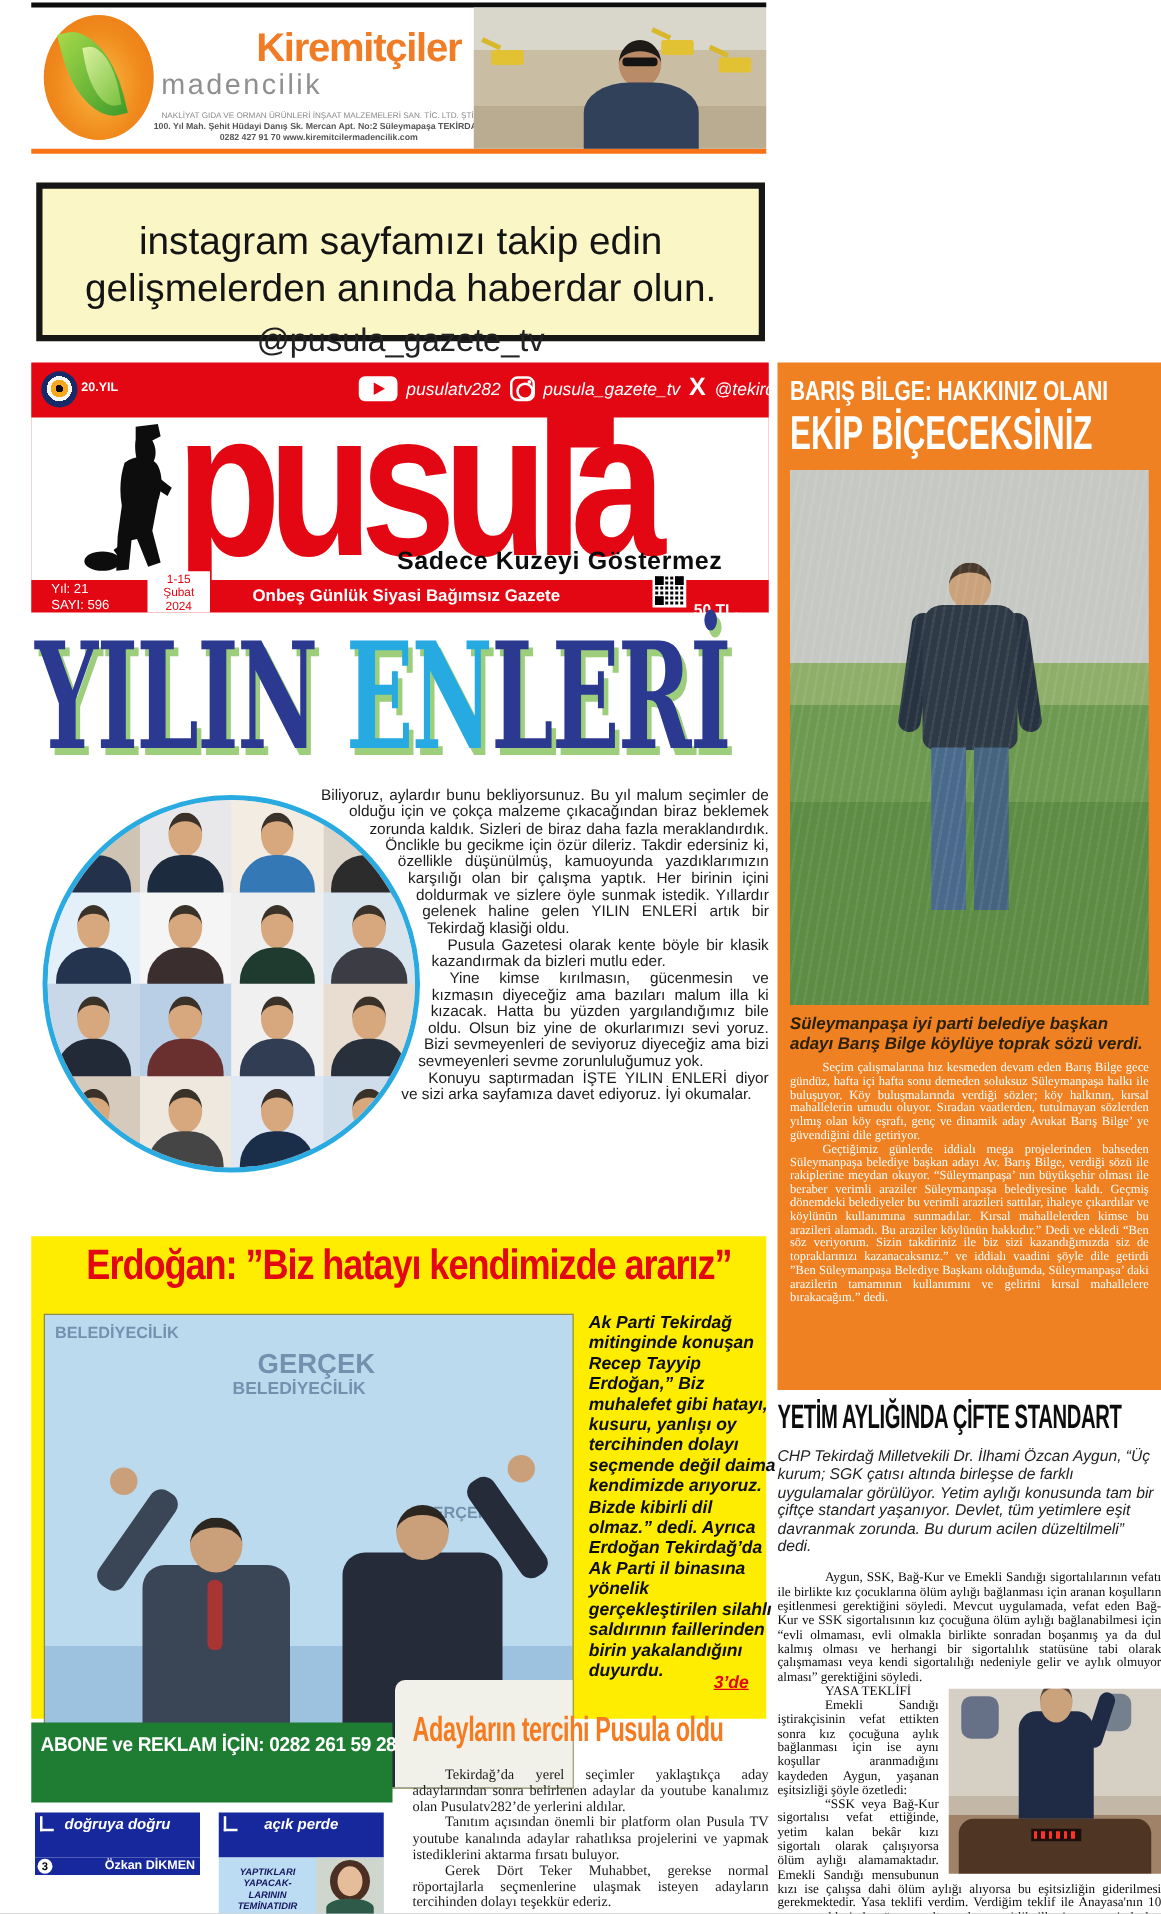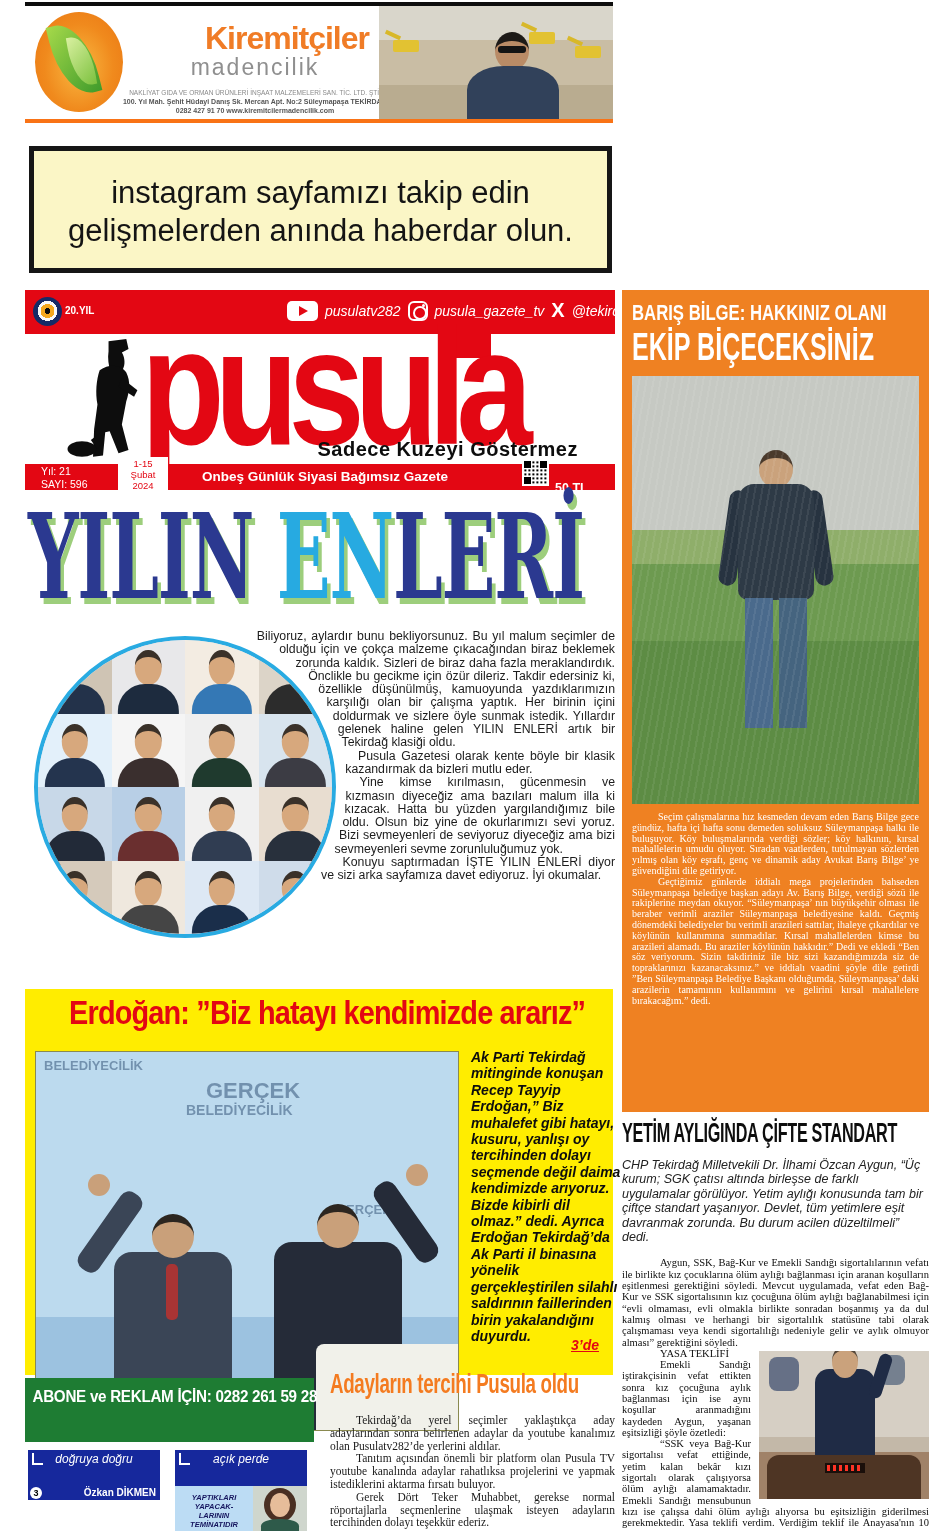--- a/index.html
+++ b/index.html
@@ -15,21 +15,21 @@
   .ad-kir{ left:25px; top:2px; width:588px; height:121px; background:#fff;
     border-top:4px solid #0d0d0d; border-bottom:4px solid #f97316; }
   .kir-logo{ left:10px; top:6px; width:88px; height:100px; border-radius:50%;
     background:radial-gradient(ellipse at 50% 55%, #f9b942 0%, #f08a1d 55%, #ea7512 100%); }
   .kir-logo::before{ content:""; position:absolute; left:22%; top:10%; width:46%; height:74%;
     background:linear-gradient(140deg,#a6d94a,#3f9b2b); border-radius:0 80% 0 80%; transform:rotate(-14deg); }
   .kir-logo::after{ content:""; position:absolute; left:40%; top:24%; width:26%; height:50%;
     background:linear-gradient(140deg,#d9f0a0,#7cc13e); border-radius:0 80% 0 80%; transform:rotate(-10deg); }
   .kir-title{ left:104px; top:14px; width:240px; text-align:right;
     color:#f07c26; font-size:32px; font-weight:bold; letter-spacing:-1px; }
-  .kir-sub{ left:104px; top:48px; width:252px; text-align:center;
+  .kir-sub{ left:104px; top:48px; width:252px; text-align:left;
     color:#8f8f8f; font-size:23px; letter-spacing:2px; }
   .kir-lines{ left:92px; top:82px; width:276px; text-align:center; color:#8a8a8a;
     font-size:6.5px; line-height:9px; }
   .kir-lines .dark{ color:#555; font-weight:bold; font-size:7px; }
   .kir-photo{ right:0; top:0; width:234px; height:113px; overflow:hidden;
     background:linear-gradient(180deg,#d9d6cb 0 30%, #c9bda4 30% 70%, #b9ac90 70% 100%); }
   .digger{ position:absolute; width:26px; height:12px; background:#e2c232; border-radius:2px; }
   .digger::after{ content:""; position:absolute; left:-8px; top:-7px; width:16px; height:4px;
     background:#d8b82a; transform:rotate(25deg); }
   .kir-man{ position:absolute; left:86px; top:26px; width:96px; height:90px; }
@@ -135,21 +135,21 @@
   .adaylar{ left:330px; top:1368px; width:285px; }
   .adaylar h3{ color:#f47b20; font-size:28px; font-weight:900; white-space:nowrap;
     transform:scaleX(0.67); transform-origin:left center; letter-spacing:-0.5px; }
   .adaylar .body{ margin-top:14px; font-family:"Liberation Serif", serif; font-size:11.5px;
     line-height:12.8px; text-align:justify; color:#1a1a1a; }
   .adaylar .body p{ text-indent:26px; }
 
   
   .colbox{ top:1450px; width:132px; height:81px; }
   .colbox .ch{ height:36px; background:#16289c; color:#fff; font-style:italic; font-size:12px;
-    text-align:center; line-height:18px; position:relative; }
+    text-align:center; line-height:18px; position:relative;font-weight:bold; }
   .colbox .ch::before{ content:""; position:absolute; left:4px; top:3px; width:9px; height:10px;
     border-left:2px solid #fff; border-bottom:2px solid #fff; }
   .colbox .cb{ height:49px; background:#bcdcf4; position:relative; overflow:hidden; }
   .colbox .ct{ position:absolute; left:2px; top:50%; transform:translateY(-50%); width:74px;
     color:#10106a; font-weight:900; font-size:9.5px; line-height:10.5px; text-align:center; }
   .colbox.second .ct{ font-size:7.5px; font-style:italic; line-height:9px; color:#15155e; }
   .cphoto{ position:absolute; right:0; top:0; width:54px; height:49px; }
   .cphoto .phead{ position:absolute; left:50%; transform:translateX(-50%); border-radius:50%; }
   .cphoto .pbody{ position:absolute; left:50%; bottom:0; transform:translateX(-50%);
     border-radius:45% 45% 0 0; }
@@ -242,20 +242,21 @@
         <div class="head"></div>
           <div class="shades"></div>
           <div class="body"></div>
       </div>
     </div>
   </div>
 
   <div class="abs ad-insta">
     <div class="insta-l1">instagram sayfamızı takip edin</div>
     <div class="insta-l1">gelişmelerden anında haberdar olun.</div>
+    <div class="insta-h">@pusula_gazete_tv</div>
   </div>
 
 
   <div class="abs masthead">
     <div class="abs eye"></div>
     <div class="abs yearbadge">20.YIL</div>
     <div class="abs socials">
       <span class="yt"></span>
       <span>pusulatv282</span>
       <span class="ig"></span>
@@ -295,20 +296,21 @@
     <div class="b-head">EKİP BİÇECEKSİNİZ</div>
     <div class="b-photo">
       <div class="bman">
         <div class="head"></div>
         <div class="arm" style="left:-4px; transform:rotate(8deg)"></div>
         <div class="arm" style="right:-4px; transform:rotate(-8deg)"></div>
         <div class="vest"></div>
         <div class="legs"></div>
       </div>
     </div>
+    <div class="b-cap">Süleymanpaşa iyi parti belediye başkan adayı Barış Bilge köylüye toprak sözü verdi.</div>
     <div class="b-body">
       <p>Seçim çalışmalarına hız kesmeden devam eden Barış Bilge gece gündüz, hafta içi hafta sonu demeden soluksuz Süleymanpaşa halkı ile buluşuyor. Köy buluşmalarında verdiği sözler; köy halkının, kırsal mahallelerin umudu oluyor. Sıradan vaatlerden, tutulmayan sözlerden yılmış olan köy eşrafı, genç ve dinamik aday Avukat Barış Bilge’ ye güvendiğini dile getiriyor.</p>
       <p>Geçtiğimiz günlerde iddialı mega projelerinden bahseden Süleymanpaşa belediye başkan adayı Av. Barış Bilge, verdiği sözü ile rakiplerine meydan okuyor. “Süleymanpaşa’ nın büyükşehir olması ile beraber verimli araziler Süleymanpaşa belediyesine kaldı. Geçmiş dönemdeki belediyeler bu verimli arazileri sattılar, ihaleye çıkardılar ve köylünün kullanımına sunmadılar. Kırsal mahallelerden kimse bu arazileri alamadı. Bu araziler köylünün hakkıdır.” Dedi ve ekledi “Ben söz veriyorum. Sizin takdiriniz ile biz sizi kazandığımızda siz de topraklarınızı kazanacaksınız.” ve iddialı vaadini şöyle dile getirdi ”Ben Süleymanpaşa Belediye Başkanı olduğumda, Süleymanpaşa’ daki arazilerin tamamının kullanımını ve gelirini kırsal mahallelere bırakacağım.” dedi.</p>
     </div>
   </div>
 
   <div class="abs yilin">
     <div class="yilin-text">
       <span>YILIN </span><span class="cyan">EN</span><span>LERİ</span>
     </div>

